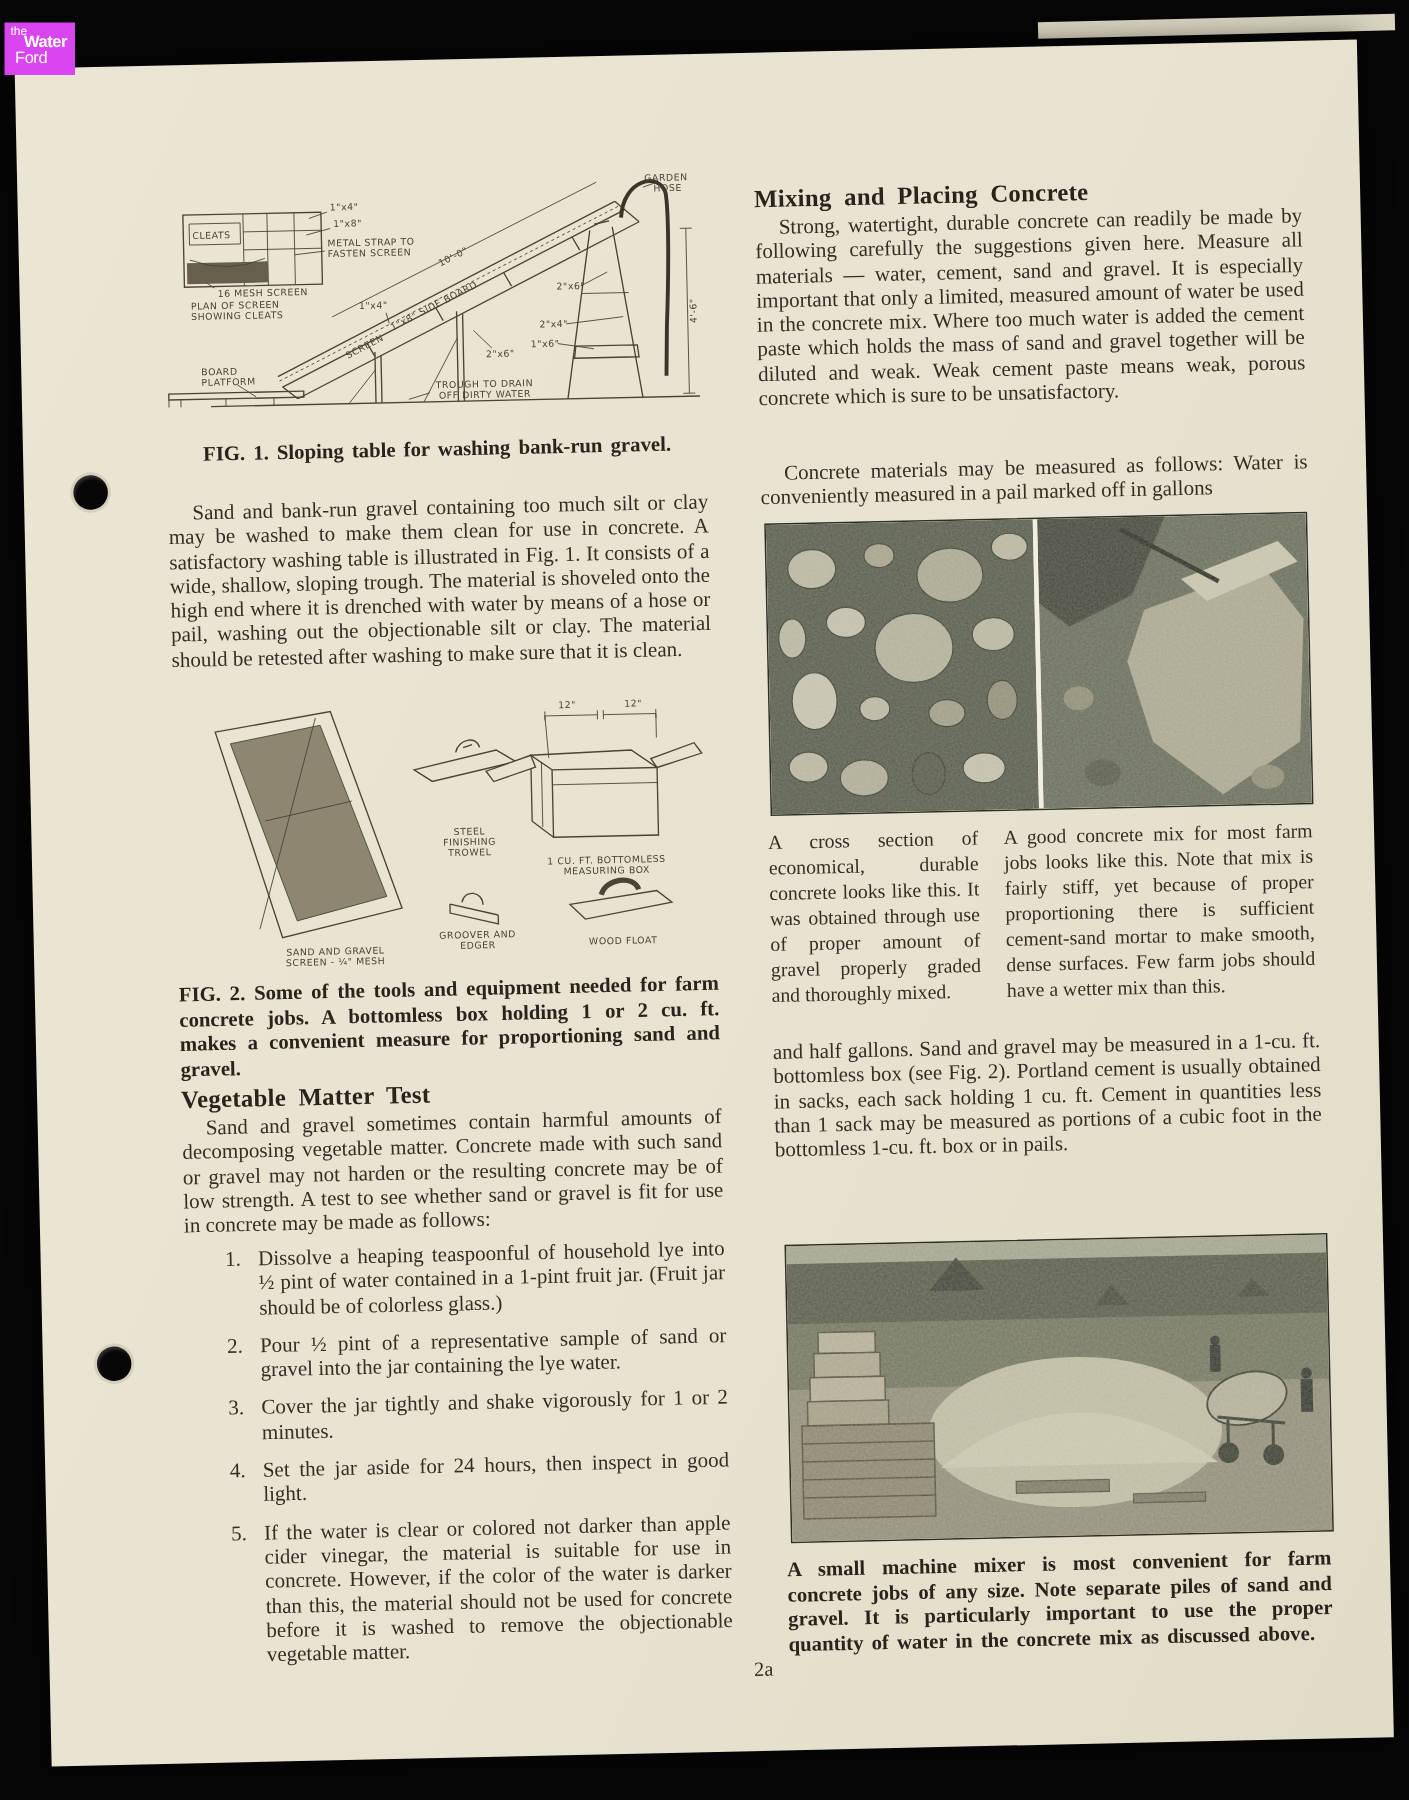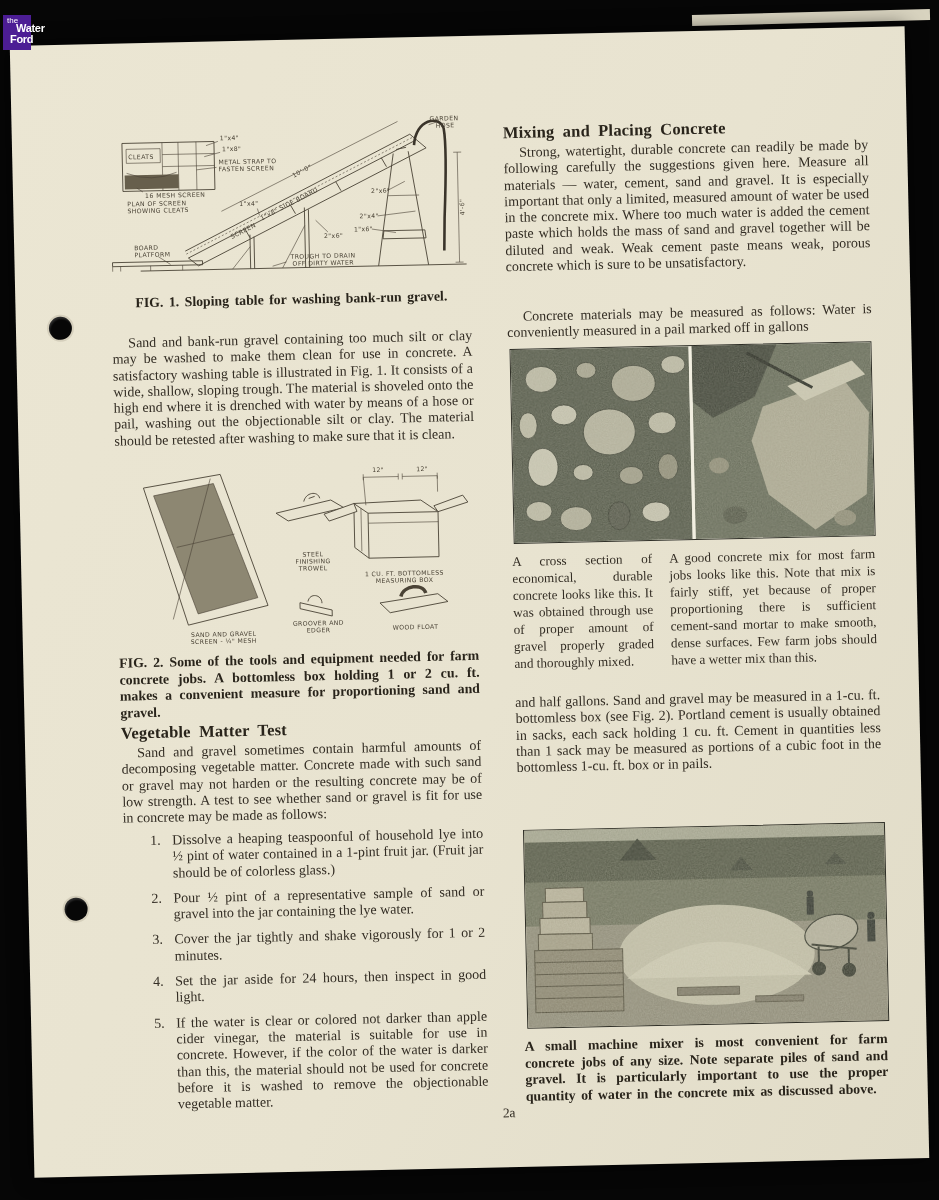--- a/index.html
+++ b/index.html
@@ -6,25 +6,25 @@
   html,body{width:939px;height:1200px}
   body{position:relative;background:#060606;overflow:hidden;font-family:"Liberation Serif",serif}
   .sliver{position:absolute;left:692px;top:12px;width:238px;height:11px;background:#d8d3bf;transform:rotate(-1.4deg)}
   .page{position:absolute;left:22px;top:36px;width:895px;height:1132px;
         background:linear-gradient(115deg,#ebe6d3 0%,#e8e3d0 55%,#e1dcc8 100%);
         transform:rotate(-1.25deg);box-shadow:0 0 20px rgba(0,0,0,.65)}
   .hole{position:absolute;width:23px;height:23px;border-radius:50%;background:#070707;
         box-shadow:inset 1px 2px 2px rgba(255,255,255,.15),0 0 0 2px rgba(120,110,90,.18)}
   .hole1{left:33px;top:272px}
   .hole2{left:36px;top:853px}
-  .logo{position:absolute;left:3px;top:15px;width:28px;height:35px;background:#4c1d95;color:#fff;
+  .logo{position:absolute;left:3px;top:15px;width:47px;height:35px;background:#d946ef;color:#fff;
         font-family:"Liberation Sans",sans-serif;z-index:5}
   .logo .the{position:absolute;left:4px;top:1px;font-size:8px}
   .logo .henry{position:absolute;left:13px;top:7px;font-size:11px;font-weight:bold;letter-spacing:-.3px}
-  .logo .ford{position:absolute;left:7px;top:18px;font-size:11px;font-weight:bold;letter-spacing:-.3px}
+  .logo .ford{position:absolute;left:7px;top:18px;font-size:11px;font-weight:normal;letter-spacing:-.3px}
   .abs{position:absolute}
   .col-l{left:96px;width:360px}
   .col-r{left:491px;width:365px}
   p.body{font-size:14px;line-height:16.3px;text-align:justify;color:#332d24}
   .indent{text-indent:16px}
   h2.head{font-size:16.5px;font-weight:bold;color:#29241b;word-spacing:4px;letter-spacing:.2px}
   .figcap1{font-size:13.8px;font-weight:bold;color:#29241b;text-align:center;word-spacing:2px}
   .figcap{font-size:13.8px;line-height:16.6px;font-weight:bold;color:#29241b;text-align:justify;word-spacing:2px}
   .list-item{position:relative;padding-left:49px;margin-bottom:9px;font-size:14px;line-height:16.3px;
              text-align:justify;color:#332d24}

